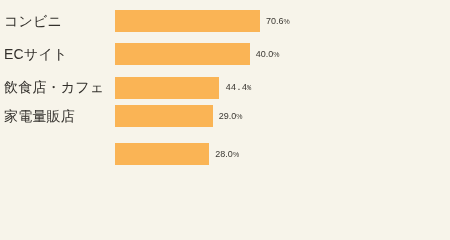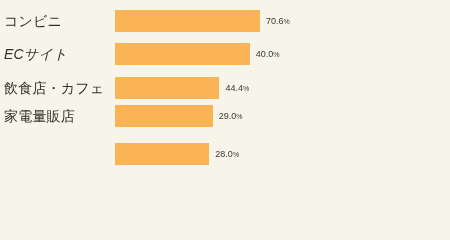--- a/index.html
+++ b/index.html
@@ -68,27 +68,27 @@
 <div id="chart-root" style="background: rgb(247, 244, 234);">
 
 <div class="bar-row" style="top: 10px;">
       <div class="cat-label" style="color: rgb(51, 48, 44);">コンビニ</div>
       <div class="bar-track" style="left: 115px; width: 144.91px;">
         <div class="bar-fill" style="width: 144.91px; background: rgb(250, 180, 85);"></div>
       </div>
       <div class="value-label" style="left: 265.91px; color: rgb(59, 56, 51);"><span>70.6</span><span class="pct-sign">%</span></div>
     </div>
     <div class="bar-row" style="top: 43.25px;">
-      <div class="cat-label" style="color: rgb(51, 48, 44); font-style: italic;">ECサイト</div>
+      <div class="cat-label" style="color: rgb(51, 48, 44);">ECサイト</div>
       <div class="bar-track" style="left: 115px; width: 134.8px;">
         <div class="bar-fill" style="width: 134.8px; background: rgb(250, 180, 85);"></div>
       </div>
       <div class="value-label" style="left: 255.8px; color: rgb(59, 56, 51);"><span>40.0</span><span class="pct-sign">%</span></div>
     </div>
-    <div class="bar-row" style="top: 76.5px;">
+    <div class="bar-row" style="top: 76.5px; font-family: Liberation Mono, monospace;">
       <div class="cat-label" style="color: rgb(51, 48, 44);">飲食店・カフェ</div>
       <div class="bar-track" style="left: 115px; width: 104.47px;">
         <div class="bar-fill" style="width: 104.47px; background: rgb(250, 180, 85);"></div>
       </div>
       <div class="value-label" style="left: 225.47px; color: rgb(59, 56, 51);"><span>44.4</span><span class="pct-sign">%</span></div>
     </div>
     <div class="bar-row" style="top: 105px; text-decoration: underline;">
       <div class="cat-label" style="color: rgb(51, 48, 44);">家電量販店</div>
       <div class="bar-track" style="left: 115px; width: 97.73px;">
         <div class="bar-fill" style="width: 97.73px; background: rgb(250, 180, 85);"></div>

